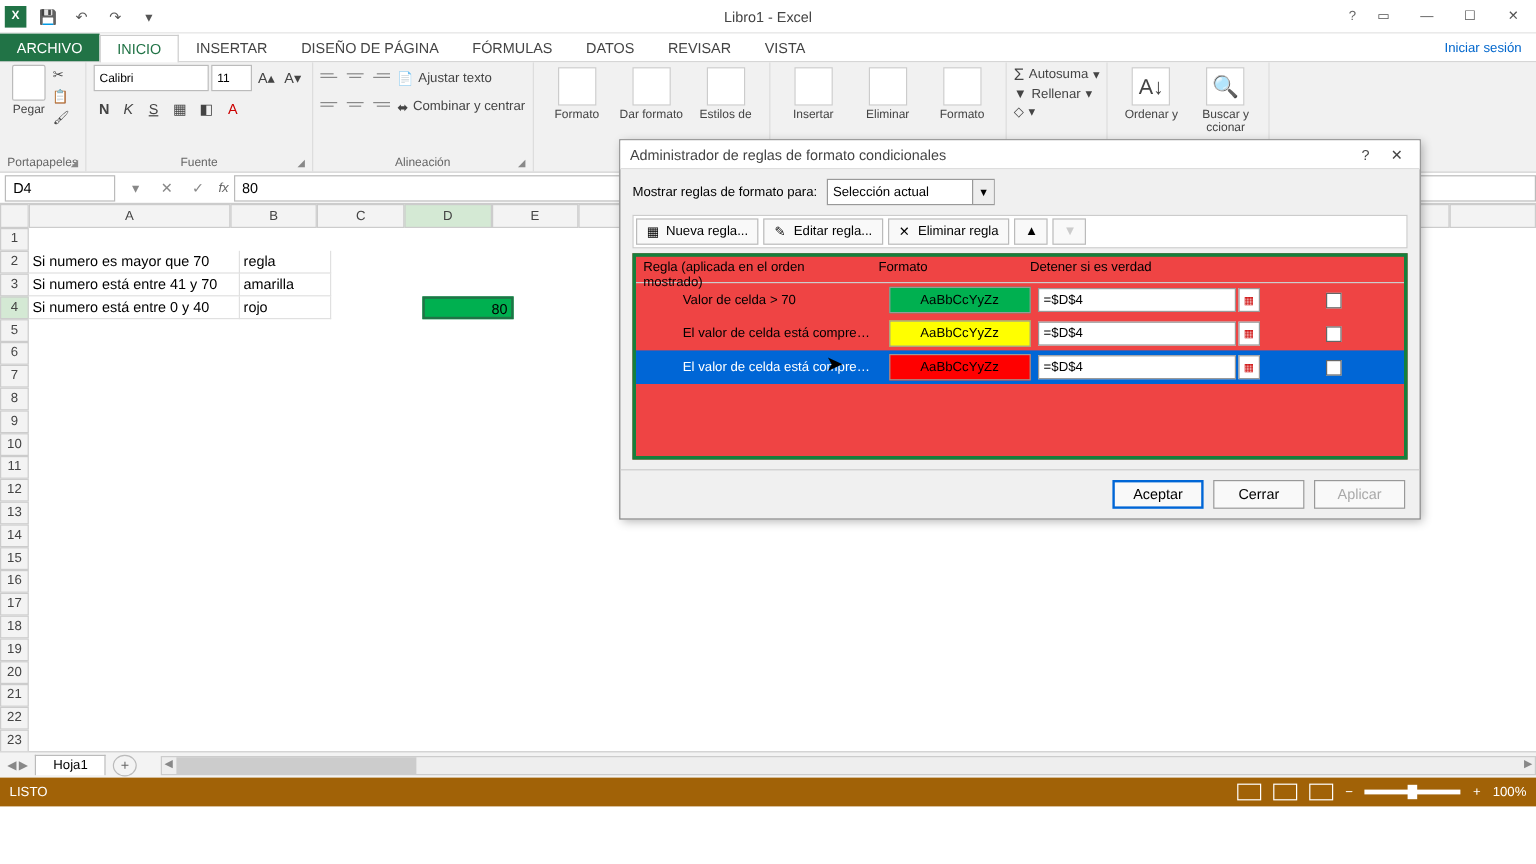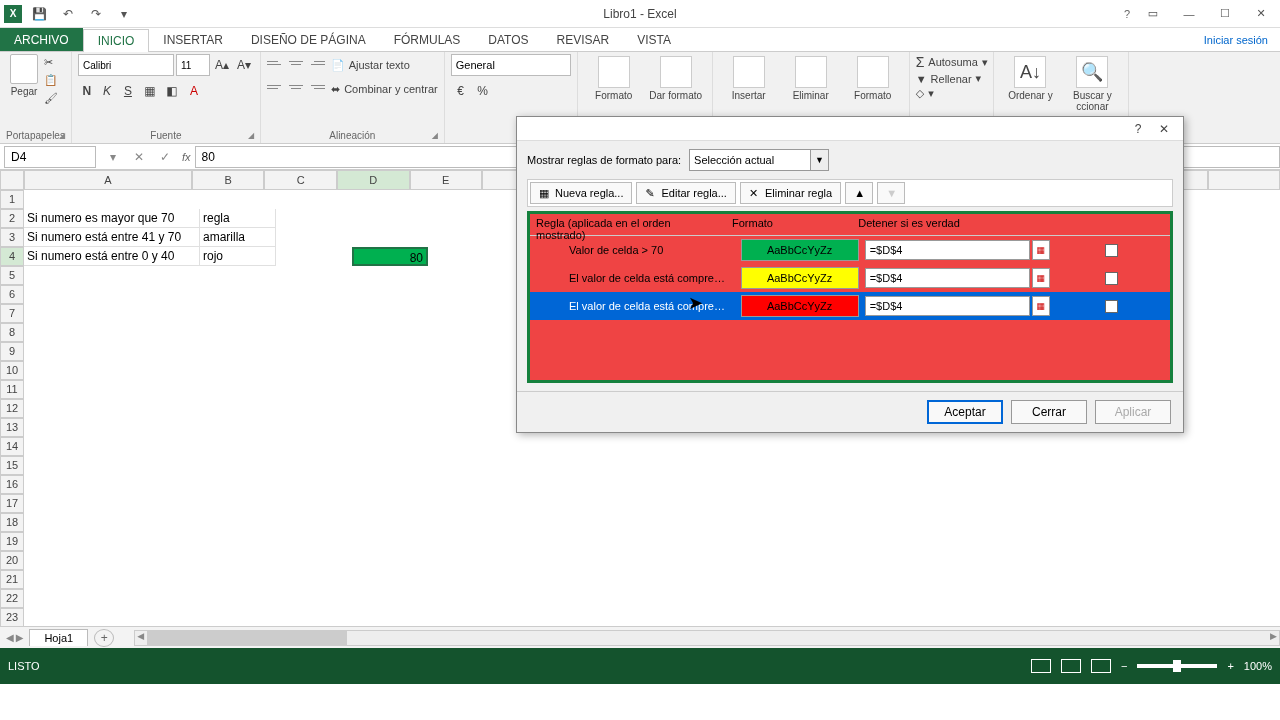--- a/index.html
+++ b/index.html
@@ -76,21 +76,21 @@
 
 
 .sheet-row { height: 22px; border-top: 1px solid #ccc; display: flex; align-items: center; background: #f3f3f3; }
 .sheet-nav { display: flex; gap: 2px; padding: 0 6px; font-size: 10px; color: #888; }
 .sheet-tab { padding: 2px 14px; font-size: 11px; background: #fff; border: 1px solid #bbb; border-bottom: none; }
 .sheet-add { width: 20px; height: 18px; border: 1px solid #bbb; border-radius: 50%; margin-left: 6px; display: flex; align-items: center; justify-content: center; font-size: 12px; color: #666; }
 .hscroll { flex: 1; margin-left: 20px; height: 16px; background: #eee; border: 1px solid #ccc; position: relative; }
 .hscroll-thumb { position: absolute; left: 12px; width: 200px; height: 100%; background: #ccc; }
 
 
-.statusbar { height: 36px; background: #14532d; color: #fff; display: flex; align-items: center; font-size: 11px; padding: 0 8px; }
+.statusbar { height: 24px; background: #a16207; color: #fff; display: flex; align-items: center; font-size: 11px; padding: 0 8px; }
 .status-right { margin-left: auto; display: flex; align-items: center; gap: 10px; }
 .view-btn { width: 20px; height: 14px; border: 1px solid #fff; }
 .zoom-slider { width: 80px; height: 4px; background: #fff; position: relative; }
 .zoom-thumb { width: 8px; height: 12px; background: #fff; position: absolute; left: 36px; top: -4px; }
 
 
 .dialog { position: absolute; left: 516px; top: 116px; width: 668px; background: #f0f0f0; border: 1px solid #888; box-shadow: 2px 2px 8px rgba(0,0,0,0.3); }
 .dlg-title { height: 24px; background: #fff; display: flex; align-items: center; padding: 0 8px; font-size: 12px; color: #444; border-bottom: 1px solid #ddd; }
 .dlg-title-btns { margin-left: auto; display: flex; gap: 4px; }
 .dlg-tbtn { width: 22px; height: 20px; font-size: 12px; display: flex; align-items: center; justify-content: center; }
@@ -230,35 +230,32 @@
           </div>
       </div>
       <div class="align-right">
         <div class="align-btn">📄 <span>Ajustar texto</span></div>
         <div class="align-btn">⬌ <span>Combinar y centrar</span></div>
       </div>
     </div>
     <div class="group-label">Alineación</div>
     <div class="group-dlg">◢</div>
   </div>
-  <div class="group">
-    <div class="num-sel">General</div>
-    <div style="display:flex;gap:2px;margin-top:4px;">
-      <div class="btn-sm">€</div>
-      <div class="btn-sm">%</div>
-    </div>
-  </div>
   <div class="group" style="flex-direction:row;gap:2px;padding-top:4px;">
     <div class="big-btn">
         <div class="big-btn-icon"></div>
         <span>Formato</span>
       </div>
     <div class="big-btn">
         <div class="big-btn-icon"></div>
         <span>Dar formato</span>
+      </div>
+    <div class="big-btn">
+        <div class="big-btn-icon"></div>
+        <span>Estilos de</span>
       </div>
   </div>
   <div class="group" style="flex-direction:row;gap:2px;padding-top:4px;">
     <div class="big-btn">
         <div class="big-btn-icon"></div>
         <span>Insertar</span>
       </div>
     <div class="big-btn">
         <div class="big-btn-icon"></div>
         <span>Eliminar</span>
@@ -379,20 +376,21 @@
     <div class="zoom-slider">
         <div class="zoom-thumb"></div>
       </div>
     <span>+</span>
     <span>100%</span>
   </div>
 </div>
 
 <div class="dialog">
   <div class="dlg-title">
+    <span>Administrador de reglas de formato condicionales</span>
     <div class="dlg-title-btns">
       <div class="dlg-tbtn">?</div>
       <div class="dlg-tbtn">✕</div>
     </div>
   </div>
   <div class="dlg-body">
     <div class="dlg-row1">
       <span>Mostrar reglas de formato para:</span>
       <div class="combo">
         <span>Selección actual</span>

